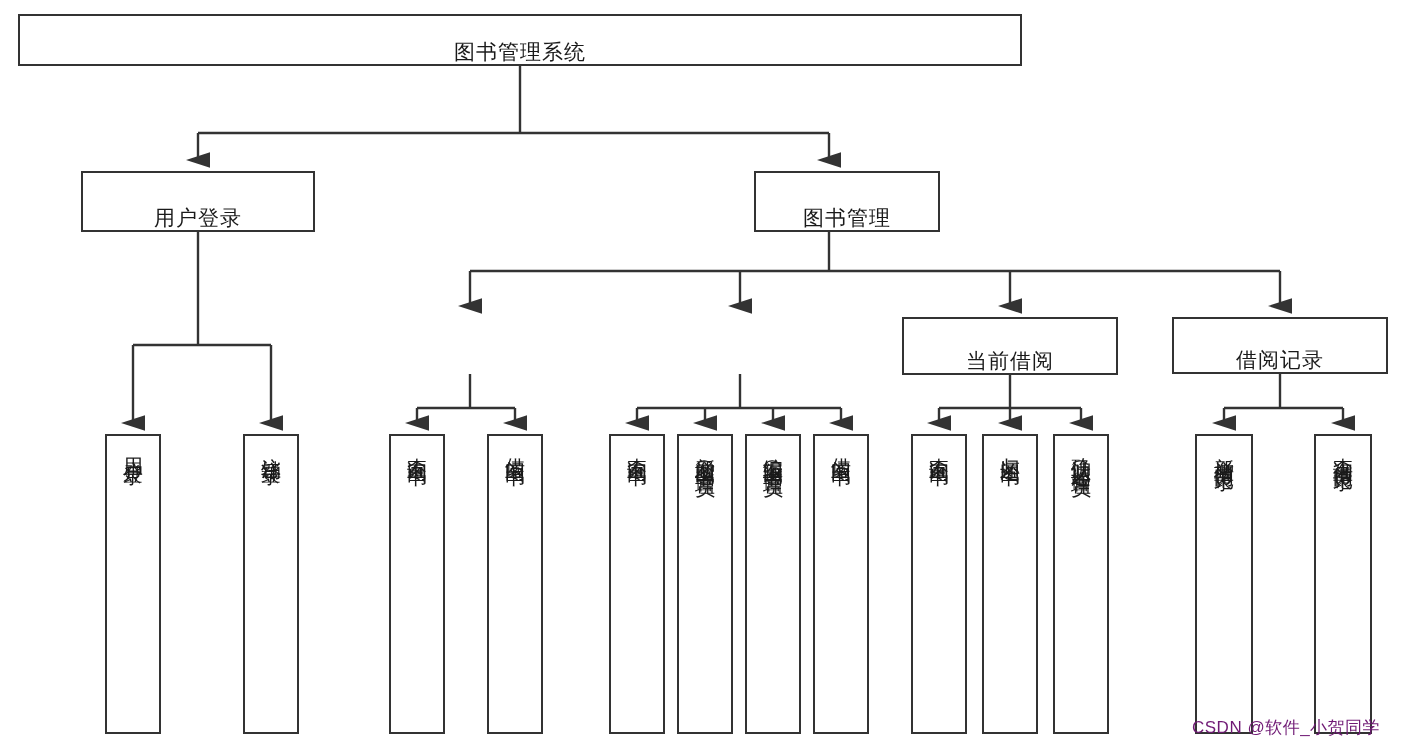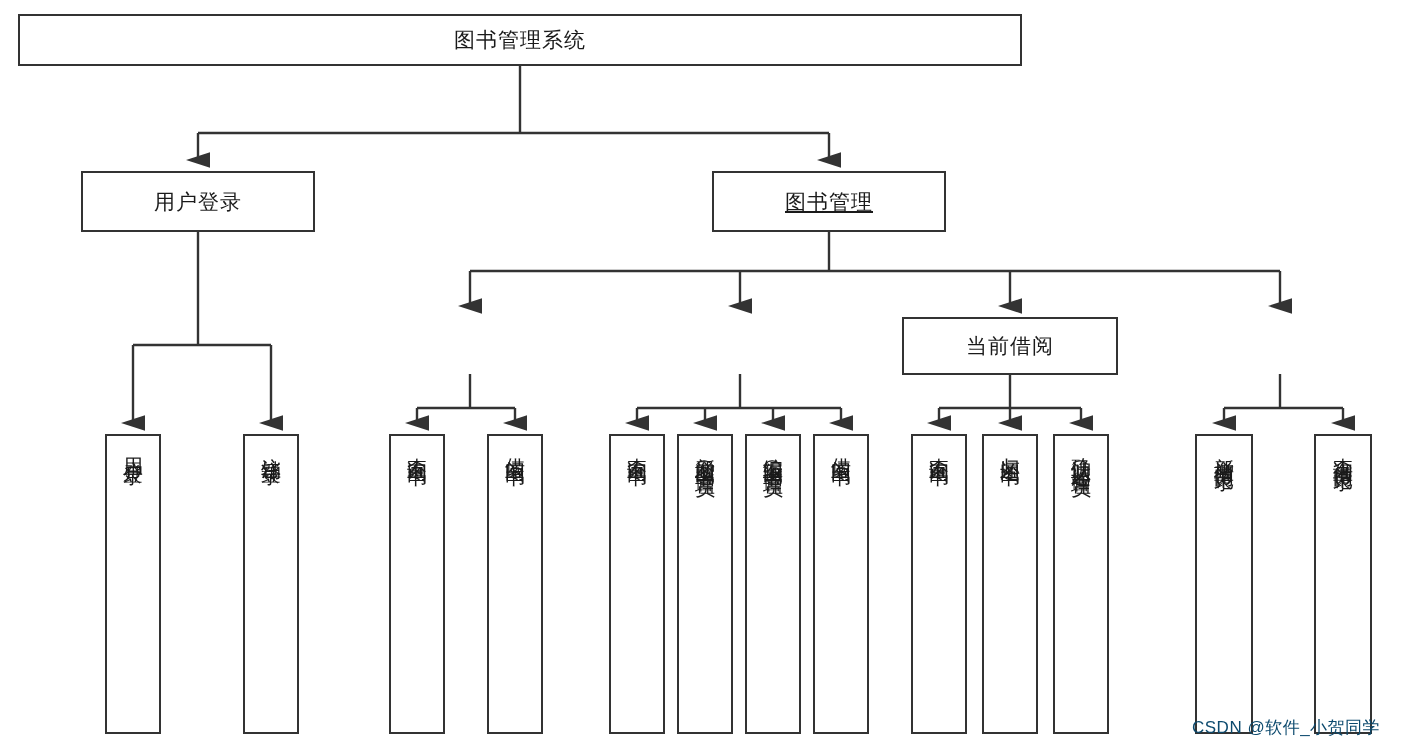--- a/index.html
+++ b/index.html
@@ -25,21 +25,21 @@
     width: 1405px;
     height: 747px;
     pointer-events: none;
   }
   .node {
     position: absolute;
     box-sizing: border-box;
     background: #ffffff;
     border: 2px solid #333333;
     display: flex;
-    align-items: center;
+    align-items: flex-end;
     justify-content: center;
     color: #1a1a1a;
   }
   .node.horiz {
     font-size: 21px;
     letter-spacing: 1px;
     line-height: 1.2;
   }
   .node.vert {
     font-size: 20px;
@@ -109,25 +109,28 @@
         <path d="M 1224 408 V 423" marker-end="url(#arrowhead)"></path>
         <path d="M 1343 408 V 423" marker-end="url(#arrowhead)"></path>
       </g>
   </svg>
 <div class="node horiz" style="left: 18px; top: 14px; width: 1004px; height: 52px;">
       <span>图书管理系统</span>
     </div>
     <div class="node horiz" style="left: 81px; top: 171px; width: 234px; height: 61px;">
       <span>用户登录</span>
     </div>
-    <div class="node horiz" style="left: 712px; top: 171px; width: 234px; height: 61px; text-decoration: underline;">
+    <div class="node horiz" style="left: 754px; top: 171px; width: 186px; height: 61px;">
       <span>图书管理</span>
     </div>
     <div class="node horiz" style="left: 902px; top: 317px; width: 216px; height: 58px;">
       <span>当前借阅</span>
+    </div>
+    <div class="node horiz" style="left: 1172px; top: 317px; width: 216px; height: 57px;">
+      <span>借阅记录</span>
     </div>
     <div class="node vert" style="left: 105px; top: 434px; width: 56px; height: 300px;">
       <span class="vlabel">用户登录</span>
     </div>
     <div class="node vert" style="left: 243px; top: 434px; width: 56px; height: 300px;">
       <span class="vlabel">注销登录</span>
     </div>
     <div class="node vert" style="left: 389px; top: 434px; width: 56px; height: 300px;">
       <span class="vlabel">查询图书</span>
     </div>
@@ -154,14 +157,14 @@
     </div>
     <div class="node vert" style="left: 1053px; top: 434px; width: 56px; height: 300px;">
       <span class="vlabel">确认归还（管理员）</span>
     </div>
     <div class="node vert" style="left: 1195px; top: 434px; width: 58px; height: 300px;">
       <span class="vlabel">新增借阅记录</span>
     </div>
     <div class="node vert" style="left: 1314px; top: 434px; width: 58px; height: 300px;">
       <span class="vlabel">查询借阅记录</span>
     </div>
-    <div class="watermark" style="left: 1192px; top: 716px; color: #0c4a6e;">CSDN @软件_小贺同学</div>
+    <div class="watermark" style="left: 1192px; top: 716px; color: #701a75;">CSDN @软件_小贺同学</div>
   </div>
 
 </body></html>

